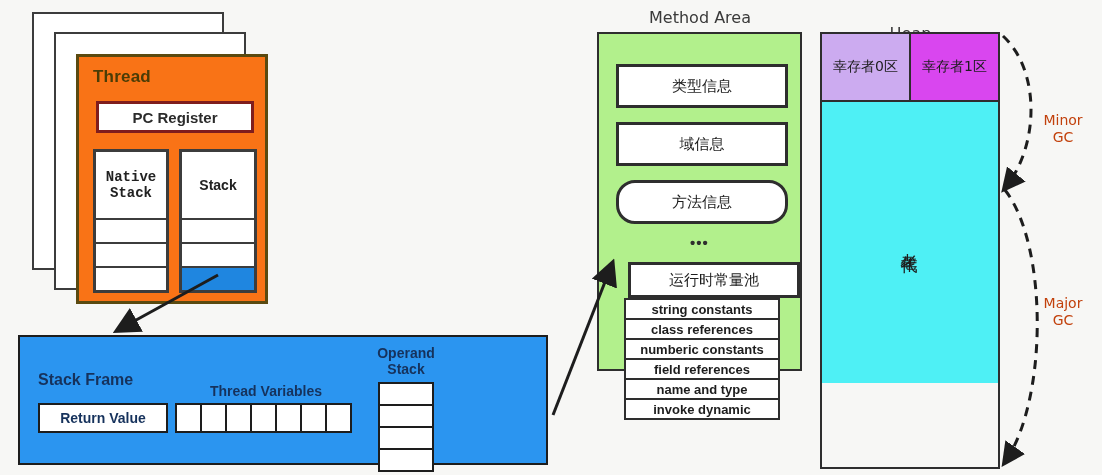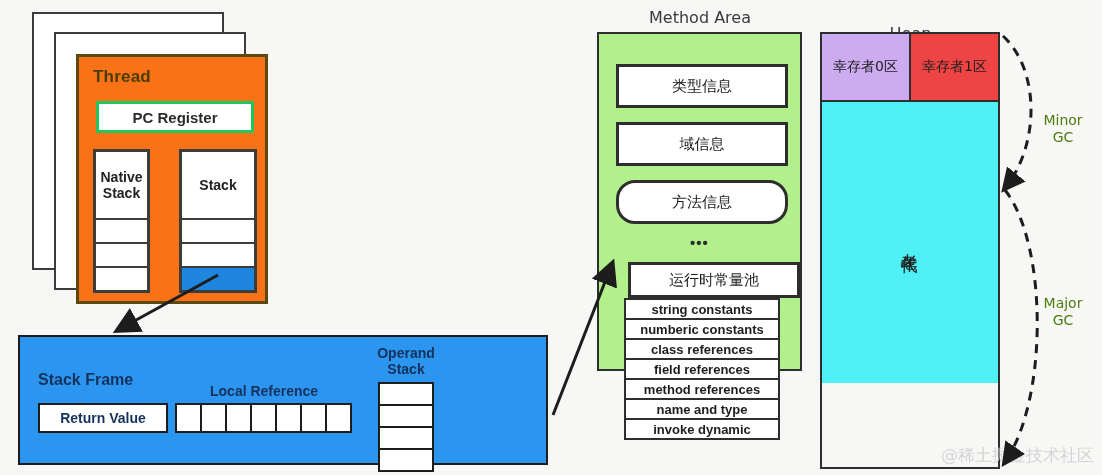--- a/index.html
+++ b/index.html
@@ -13,21 +13,21 @@
   .abs{position:absolute;box-sizing:border-box;}
 
   
   .card-back{background:#ffffff;border:2px solid #3c3c3c;}
   .thread-card{background:#f97316;border:3px solid #5a4a10;}
   .thread-title{
     font-weight:bold;font-size:17px;color:#4a3c06;
     position:absolute;left:14px;top:10px;letter-spacing:.2px;
   }
   .pc-register{
-    background:#ffffff;border:3px solid #22c55e;
+    background:#ffffff;border:3px solid #7f1d1d;
     display:flex;align-items:center;justify-content:center;
     font-weight:bold;font-size:15px;color:#2b2b2b;
   }
   .stack-col{background:#ffffff;border:3px solid #3c3c3c;display:flex;flex-direction:column;}
   .stack-head{
     flex:0 0 auto;display:flex;align-items:center;justify-content:center;
     font-weight:bold;font-size:14px;color:#222;text-align:center;line-height:1.15;
     border-bottom:2px solid #3c3c3c;box-sizing:border-box;
   }
   .stack-cell{flex:1 1 0;border-bottom:2px solid #3c3c3c;box-sizing:border-box;background:#fff;}
@@ -84,29 +84,29 @@
   
   .heap{border:2px solid #2e2e2e;background:transparent;}
   .eden{background:#bdf0dd;border-bottom:2px solid #2e2e2e;box-sizing:border-box;
     display:flex;align-items:center;justify-content:center;
     font-size:16px;color:#1d1d1d;font-family:"DejaVu Sans","Liberation Sans",sans-serif;}
   .surv-row{display:flex;border-bottom:2px solid #2e2e2e;box-sizing:border-box;}
   .surv{flex:1 1 0;display:flex;align-items:center;justify-content:center;
     font-size:14px;color:#1d1d1d;box-sizing:border-box;
     font-family:"DejaVu Sans","Liberation Sans",sans-serif;}
   .surv0{background:#ccabf0;border-right:2px solid #2e2e2e;}
-  .surv1{background:#ef4444;}
+  .surv1{background:#d946ef;}
   .old-gen{background:#4ef0f5;display:flex;align-items:center;justify-content:center;}
   .old-gen span{
     writing-mode:vertical-rl;text-orientation:upright;
     font-size:17px;color:#1d1d1d;letter-spacing:2px;
     font-family:"DejaVu Sans","Liberation Sans",sans-serif;
   }
   .gc-label{
-    position:absolute;text-align:center;font-size:14px;color:#4d7c0f;line-height:1.2;
+    position:absolute;text-align:center;font-size:14px;color:#c2410c;line-height:1.2;
     font-family:"DejaVu Sans","Liberation Sans",sans-serif;
   }
   .watermark{
     position:absolute;right:8px;bottom:8px;font-size:17px;color:#cfcfcf;
     font-family:"DejaVu Sans","Liberation Sans",sans-serif;
     opacity:.85;pointer-events:none;
   }
   svg.overlay{position:absolute;left:0;top:0;width:1102px;height:475px;pointer-events:none;}
 </style>
 </head>
@@ -115,21 +115,21 @@
 <div class="stage">
 
   <div class="abs card-back" style="left:32px;top:12px;width:192px;height:258px;"></div>
   <div class="abs card-back" style="left:54px;top:32px;width:192px;height:258px;"></div>
 
   <div class="abs thread-card" style="left:76px;top:54px;width:192px;height:250px;">
     <div class="thread-title">Thread</div>
 
     <div class="abs pc-register" style="left:17px;top:44px;width:158px;height:32px;">PC Register</div>
 
-    <div class="abs stack-col" style="left:14px;top:92px;width:57px;height:144px;">
+    <div class="abs stack-col" style="left:14px;top:92px;width:76px;height:144px;font-family:Liberation Mono, monospace;">
       <div class="stack-head" style="height:68px;">
         <span>
           <span>Native</span><br>
           <span>Stack</span>
         </span>
       </div>
       <div class="stack-cell"></div>
       <div class="stack-cell"></div>
       <div class="stack-cell"></div>
     </div>
@@ -139,21 +139,21 @@
       <div class="stack-cell"></div>
       <div class="stack-cell"></div>
       <div class="stack-cell active"></div>
     </div>
   </div>
 
   <div class="abs frame-box" style="left:18px;top:335px;width:530px;height:130px;">
     <div class="frame-title">Stack Frame</div>
     <div class="ret-val">Return Value</div>
 
-    <div class="lv-title">Local Reference</div>
+    <div class="lv-title">Thread Variables</div>
     <div class="lv-row">
       <div class="lv-cell"></div>
       <div class="lv-cell"></div>
       <div class="lv-cell"></div>
       <div class="lv-cell"></div>
       <div class="lv-cell"></div>
       <div class="lv-cell"></div>
       <div class="lv-cell"></div>
     </div>
 
@@ -178,24 +178,23 @@
     <div class="abs ma-box" style="left:17px;top:30px;width:172px;height:44px;">类型信息</div>
     <div class="abs ma-box" style="left:17px;top:88px;width:172px;height:44px;">域信息</div>
     <div class="abs ma-box" style="left:17px;top:146px;width:172px;height:44px;border-radius:19px;">方法信息</div>
 
     <div class="ma-dots" style="left:0;top:200px;">•••</div>
 
     <div class="abs ma-box" style="left:29px;top:228px;width:172px;height:36px;">运行时常量池</div>
 
     <div class="cp-list" style="left:25px;top:264px;width:156px;">
       <div class="cp-item">string constants</div>
+      <div class="cp-item">class references</div>
       <div class="cp-item">numberic constants</div>
-      <div class="cp-item">class references</div>
       <div class="cp-item">field references</div>
-      <div class="cp-item">method references</div>
       <div class="cp-item">name and type</div>
       <div class="cp-item">invoke dynamic</div>
     </div>
   </div>
 
   <div class="sec-title" style="left:818px;top:2px;width:185px;margin-top:22px;">Heap</div>
 
   <div class="abs heap" style="left:820px;top:32px;width:180px;height:437px;">
     <div class="surv-row" style="height:68px;">
       <div class="surv surv0">幸存者0区</div>
@@ -209,21 +208,20 @@
   <div class="gc-label" style="left:1030px;top:112px;width:66px;">
     <span>Minor</span><br>
     <span>GC</span>
   </div>
 
   <div class="gc-label" style="left:1030px;top:295px;width:66px;">
     <span>Major</span><br>
     <span>GC</span>
   </div>
 
-  <div class="watermark">@稀土掘金技术社区</div>
 
   <svg class="overlay" viewBox="0 0 1102 475">
     <defs>
       <marker id="ah" markerWidth="9" markerHeight="9" refX="7" refY="4.5" orient="auto">
         <path d="M0,0 L9,4.5 L0,9 z" fill="#1d1d1d"></path>
       </marker>
       <marker id="ahd" markerWidth="8" markerHeight="8" refX="6" refY="4" orient="auto">
         <path d="M0,0 L8,4 L0,8 z" fill="#1d1d1d"></path>
       </marker>
     </defs>

